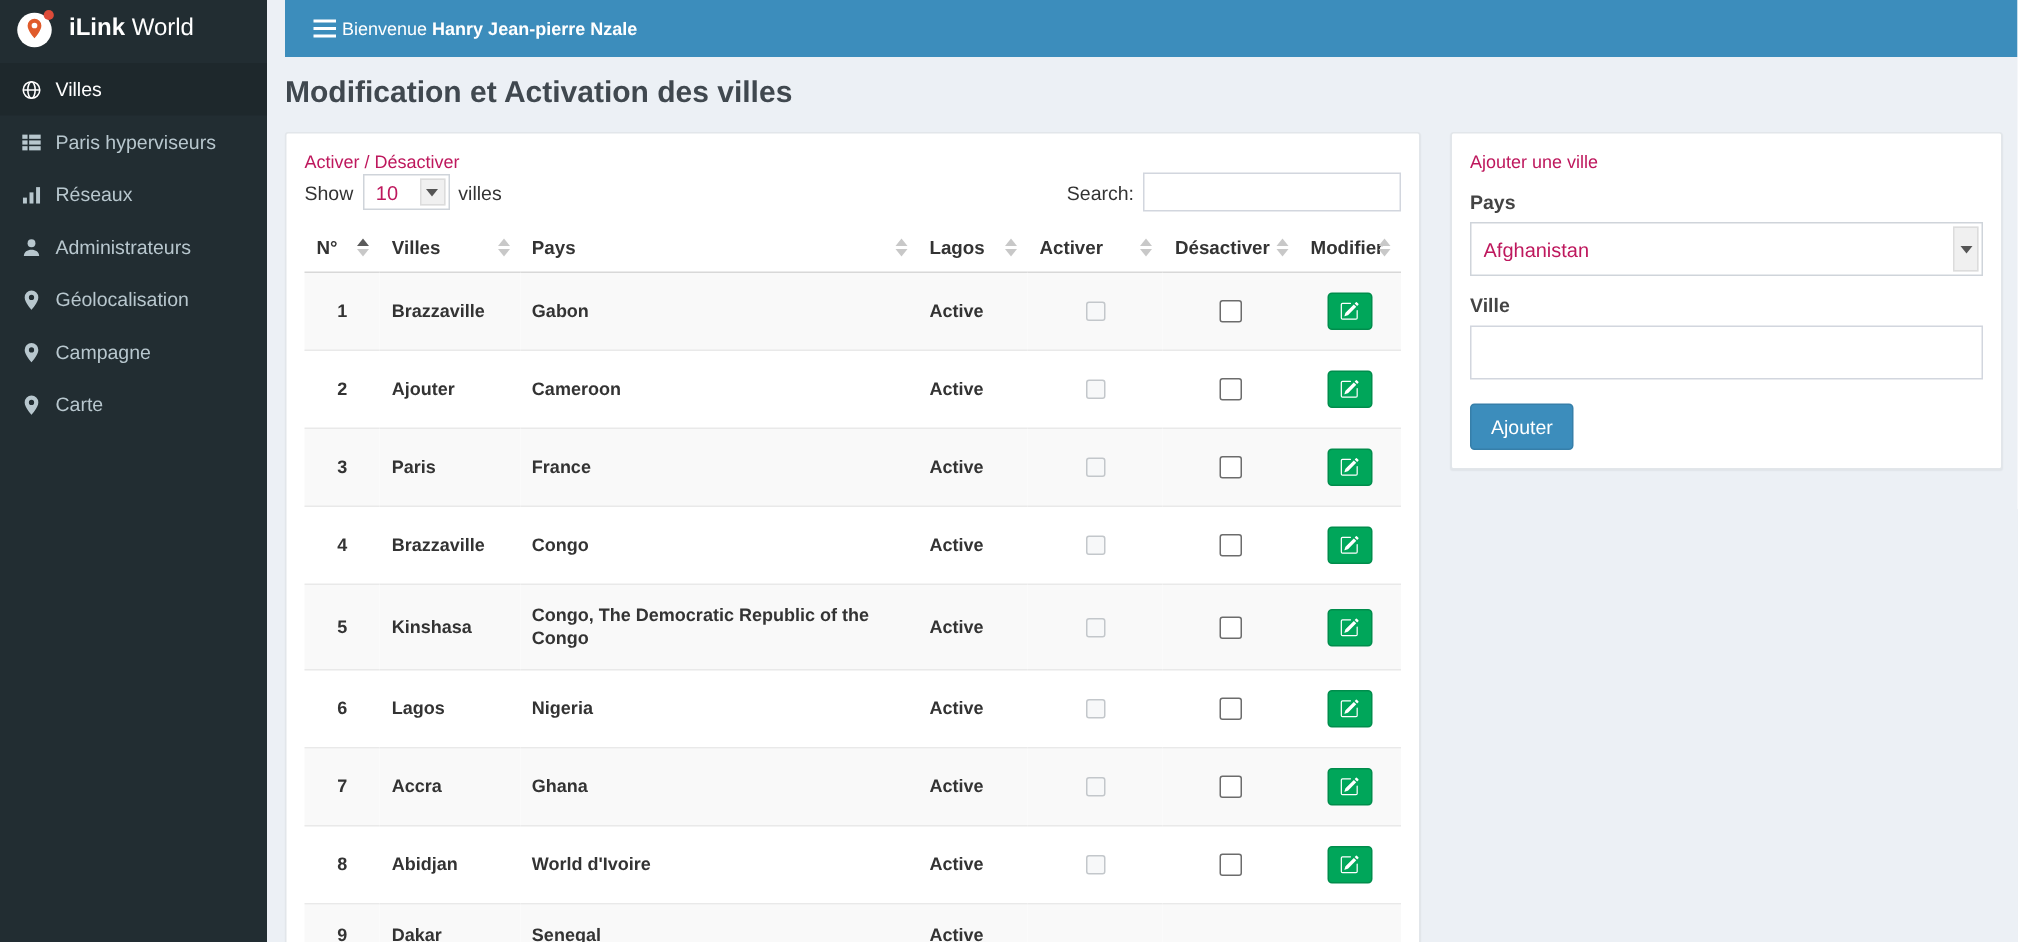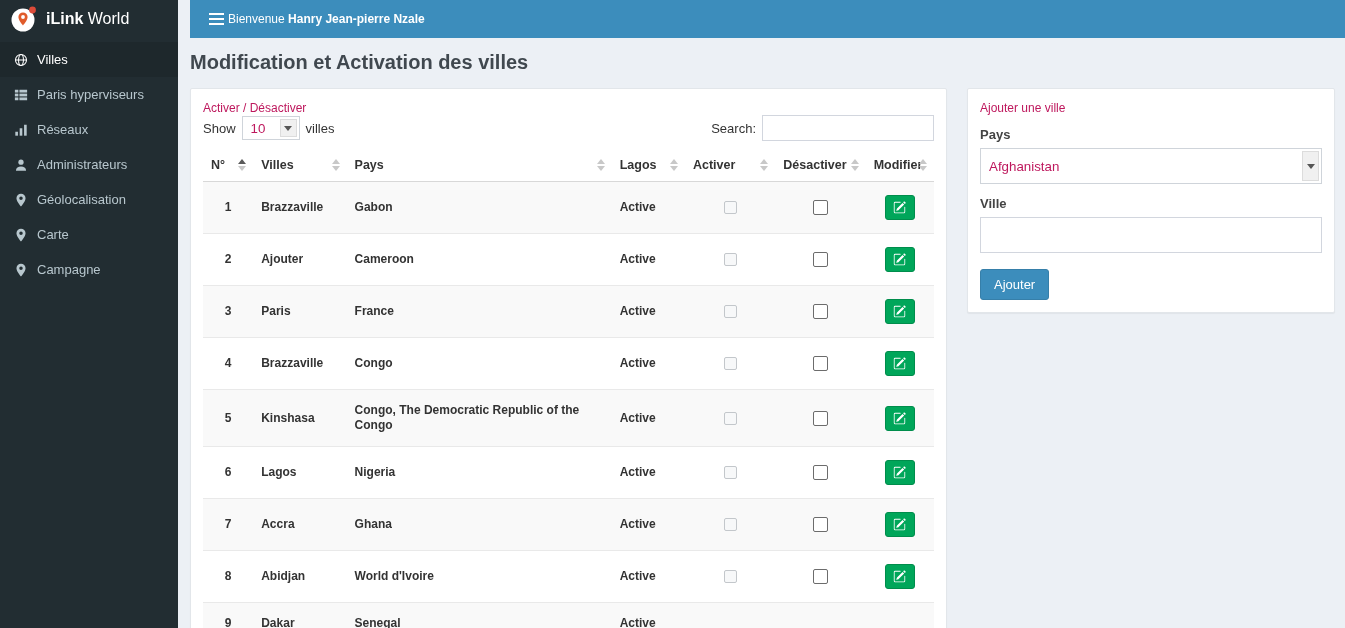--- a/index.html
+++ b/index.html
@@ -159,30 +159,30 @@
           </span>
           <span>Géolocalisation</span>
         </div>
 
         <div class="sidebar-item">
           <span class="icon">
             <svg width="14" height="14" viewBox="0 0 16 16" fill="currentColor">
               <path d="M8 .8A5.2 5.2 0 0 0 2.8 6c0 3.8 5.2 9.4 5.2 9.4S13.2 9.8 13.2 6A5.2 5.2 0 0 0 8 .8zm0 7.2a2 2 0 1 1 0-4 2 2 0 0 1 0 4z"></path>
             </svg>
           </span>
+          <span>Campagne</span>
+        </div>
+
+        <div class="sidebar-item">
+          <span class="icon">
+            <svg width="14" height="14" viewBox="0 0 16 16" fill="currentColor">
+              <path d="M8 .8A5.2 5.2 0 0 0 2.8 6c0 3.8 5.2 9.4 5.2 9.4S13.2 9.8 13.2 6A5.2 5.2 0 0 0 8 .8zm0 7.2a2 2 0 1 1 0-4 2 2 0 0 1 0 4z"></path>
+            </svg>
+          </span>
           <span>Carte</span>
-        </div>
-
-        <div class="sidebar-item">
-          <span class="icon">
-            <svg width="14" height="14" viewBox="0 0 16 16" fill="currentColor">
-              <path d="M8 .8A5.2 5.2 0 0 0 2.8 6c0 3.8 5.2 9.4 5.2 9.4S13.2 9.8 13.2 6A5.2 5.2 0 0 0 8 .8zm0 7.2a2 2 0 1 1 0-4 2 2 0 0 1 0 4z"></path>
-            </svg>
-          </span>
-          <span>Campagne</span>
         </div>
 
     </aside>
 
     <main class="content">
       <h1 class="page-title">Modification et Activation des villes</h1>
 
       <div class="content-row">
 
         <section class="card table-card">

